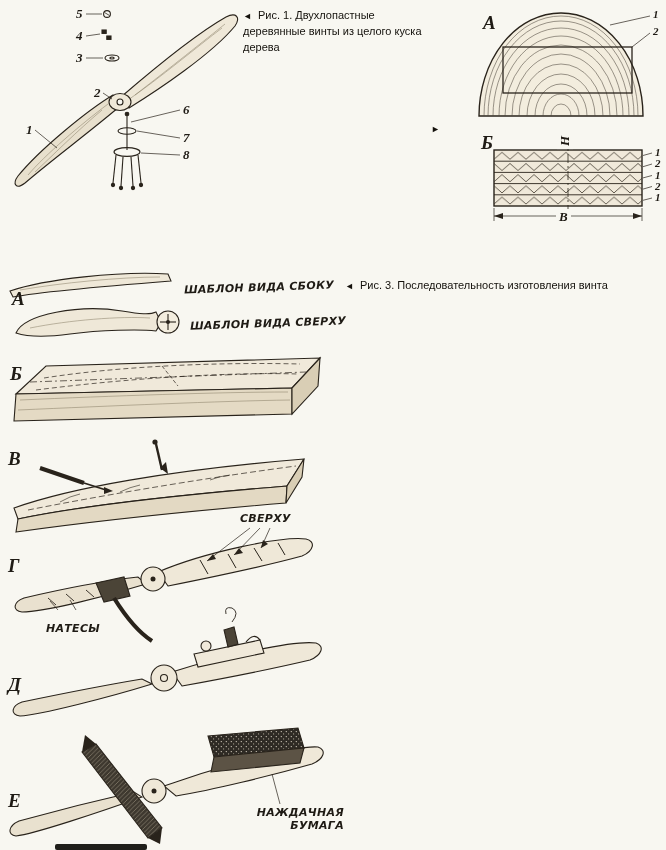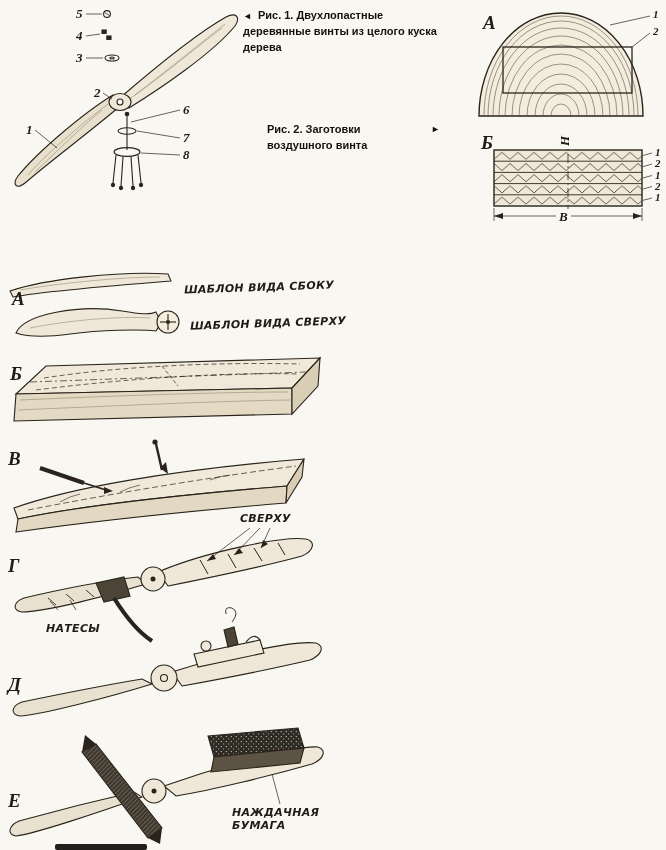--- a/index.html
+++ b/index.html
@@ -1,31 +1,31 @@
 <!DOCTYPE html>
 <html><head>
 <meta charset="utf-8">
 <style>
   *{box-sizing:border-box}
   body{margin:0;background:#dcdcd6;display:flex;justify-content:center}
   .page{position:relative;width:666px;height:850px;background:#f8f7f1;
         font-family:"Liberation Sans",sans-serif;color:#1f1b15;
         outline:1px solid #c8c8c0;overflow:hidden}
   .abs{position:absolute}
-  .caption{font-size:11px;font-weight:700;line-height:1.45;color:#14110c}
+  .caption{font-size:11px;font-weight:400;line-height:1.45;color:#14110c}
   .marker{font-size:9px;margin-right:6px}
   .num{font-family:"Liberation Serif",serif;font-style:italic;font-weight:700;font-size:13px}
   .numsm{font-size:11px}
   .letter{font-family:"Liberation Serif",serif;font-style:italic;font-weight:700;font-size:19px}
   .hand{font-style:italic;font-weight:700;font-size:11px;letter-spacing:.3px;
         font-family:"DejaVu Sans",sans-serif;white-space:nowrap}
   .dim{font-family:"Liberation Serif",serif;font-style:italic;font-weight:700;font-size:13px;
        background:#f8f7f1;padding:0 3px}
   .vlabel{transform:rotate(-90deg)}
-  .center{text-align:left;white-space:normal}
+  .center{text-align:right;white-space:normal}
 </style>
 </head>
 <body>
 
 <div class="page">
 
 <svg class="abs" style="left:0;top:0" width="666" height="850" viewBox="0 0 666 850">
   <defs>
     <pattern id="herr" width="16" height="11.2" patternUnits="userSpaceOnUse" patternTransform="translate(494,150)">
       <path d="M0,9.3 L8,2.3 L16,9.3" fill="none" stroke="#3c352a" stroke-width="0.8"></path>
@@ -260,38 +260,38 @@
 <div class="abs num" style="left:94px;top:85px">2</div>
 <div class="abs num" style="left:26px;top:122px">1</div>
 <div class="abs num" style="left:183px;top:102px">6</div>
 <div class="abs num" style="left:183px;top:130px">7</div>
 <div class="abs num" style="left:183px;top:147px">8</div>
 
 <div class="abs caption" style="left:243px;top:8px;width:196px">
   <span class="marker">◄</span><span>Рис. 1. Двухлопастные деревянные винты из целого куска дерева</span>
 </div>
 
-<div class="abs caption" style="left:267px;top:122px;width:160px">
-  <span>Рис. 2. Заготовки воздушного винта</span>
-</div>
 <div class="abs caption marker" style="left:431px;top:123px">►</div>
 
 <div class="abs letter" style="left:483px;top:12px">А</div>
 <div class="abs num numsm" style="left:653px;top:8px">1</div>
 <div class="abs num numsm" style="left:653px;top:25px">2</div>
 
 <div class="abs letter" style="left:481px;top:132px">Б</div>
 <div class="abs dim vlabel" style="left:557px;top:133px">Н</div>
 <div class="abs dim" style="left:556px;top:209px">В</div>
 <div class="abs num numsm" style="left:655px;top:146px">1</div>
 <div class="abs num numsm" style="left:655px;top:157px">2</div>
 <div class="abs num numsm" style="left:655px;top:169px">1</div>
 <div class="abs num numsm" style="left:655px;top:180px">2</div>
 <div class="abs num numsm" style="left:655px;top:191px">1</div>
 
+<div class="abs caption" style="left:345px;top:278px;width:320px;white-space:nowrap">
+  <span class="marker">◄</span><span>Рис. 3. Последовательность изготовления винта</span>
+</div>
 
 <div class="abs letter" style="left:12px;top:288px">А</div>
 <div class="abs letter" style="left:10px;top:363px">Б</div>
 <div class="abs letter" style="left:8px;top:448px">В</div>
 <div class="abs letter" style="left:8px;top:555px">Г</div>
 <div class="abs letter" style="left:8px;top:674px">Д</div>
 <div class="abs letter" style="left:8px;top:790px">Е</div>
 
 <div class="abs hand" style="left:184px;top:281px;transform:rotate(-2deg)">ШАБЛОН ВИДА СБОКУ</div>
 <div class="abs hand" style="left:190px;top:317px;transform:rotate(-2deg)">ШАБЛОН ВИДА СВЕРХУ</div>

